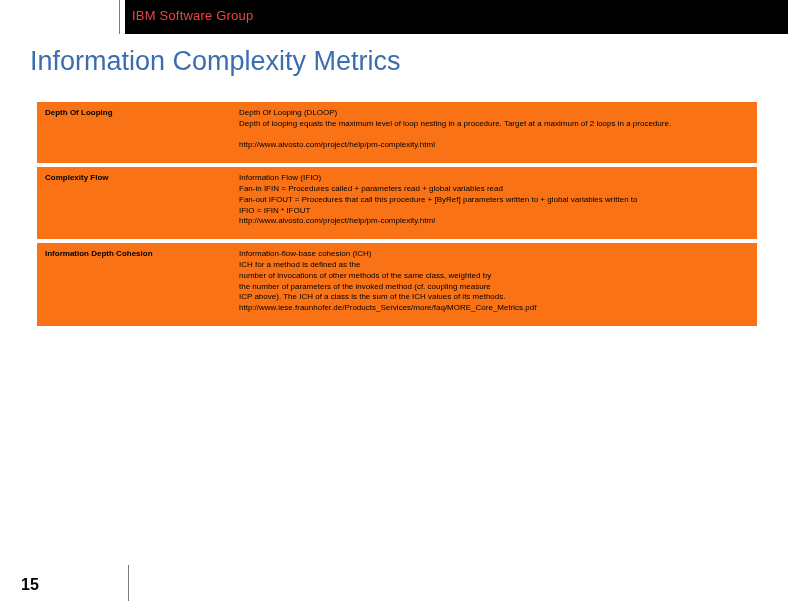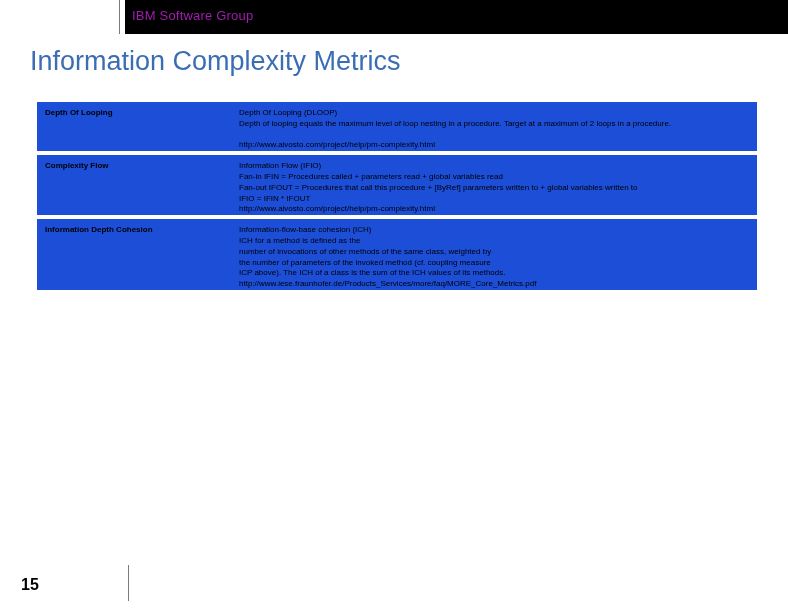--- a/index.html
+++ b/index.html
@@ -33,21 +33,21 @@
     top: 0;
     left: 119px;
     width: 1px;
     height: 34px;
     background: #7a7a7a;
   }
   .brand-group {
     position: absolute;
     top: 8px;
     left: 132px;
-    color: #a21caf;
+    color: #ef4444;
     font-size: 13px;
     font-weight: 400;
     letter-spacing: 0.2px;
   }
   .slide-title {
     position: absolute;
     top: 46px;
     left: 30px;
     color: #3b6db3;
     font-size: 27px;
@@ -58,22 +58,22 @@
     top: 102px;
     left: 37px;
     width: 720px;
     border-collapse: collapse;
     font-size: 8px;
     line-height: 1.35;
     color: #000000;
   }
   .metrics-table td {
     vertical-align: top;
-    padding: 6px 8px 0 8px;
-    background: #1d4ed8;
+    padding: 6px 8px 12px 8px;
+    background: #f97316;
   }
   .metrics-table td.col-name {
     width: 178px;
     font-weight: 700;
   }
   .metrics-table td.col-desc {
     font-weight: 400;
   }
   .metrics-table tr.spacer td {
     background: #ffffff;

